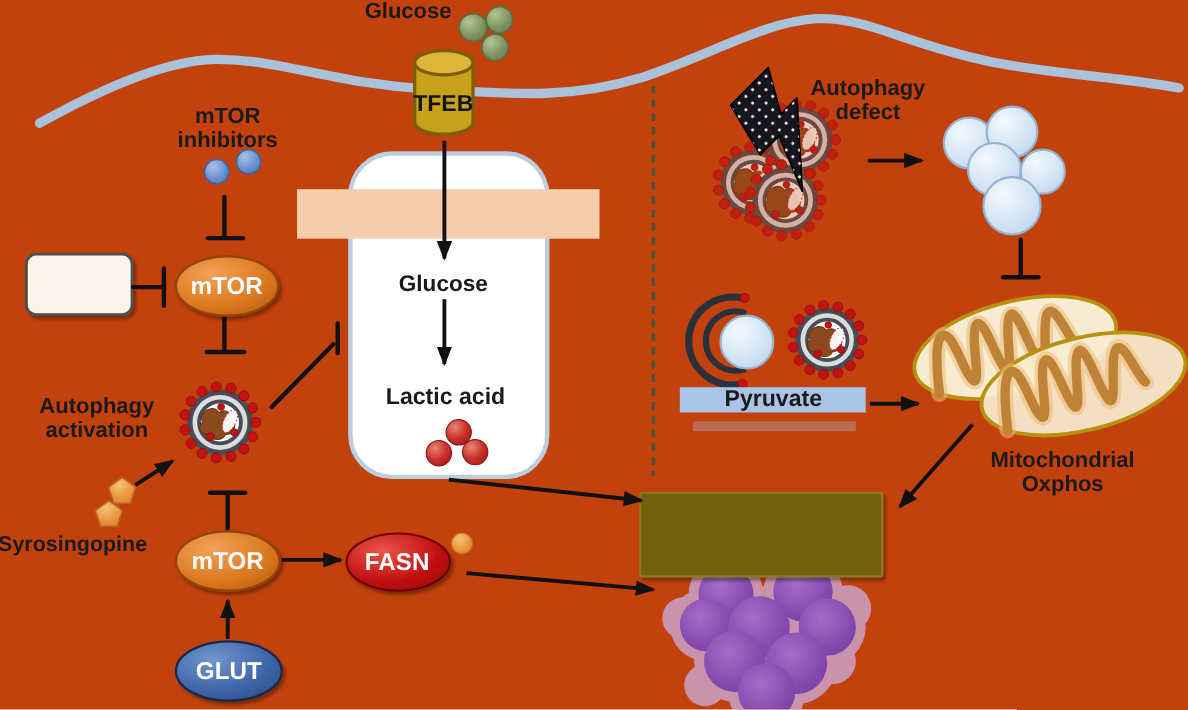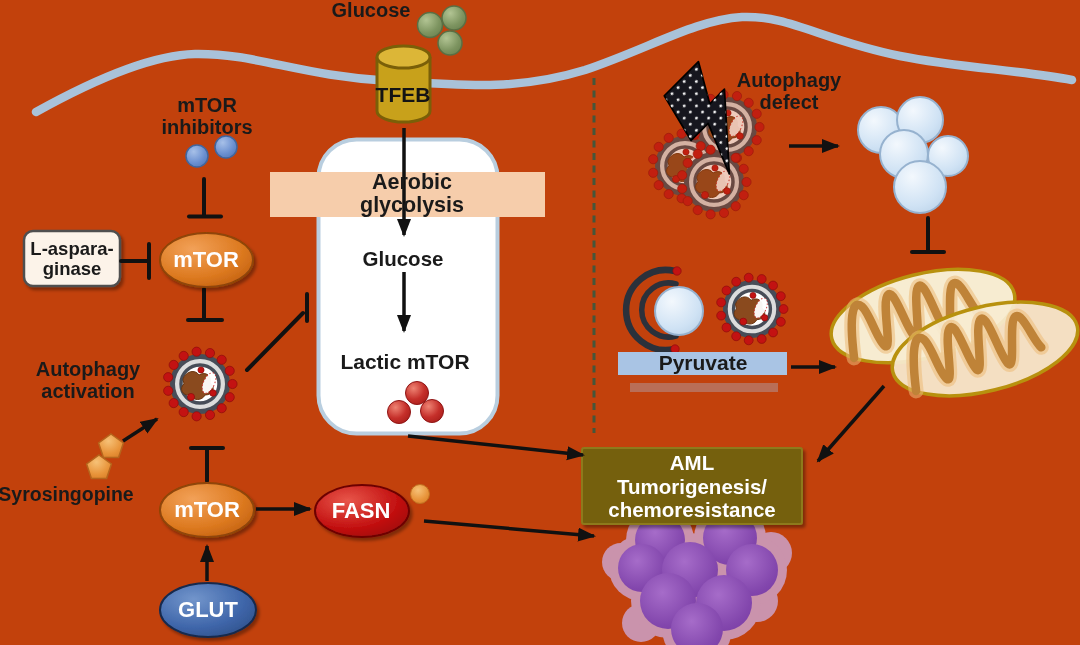--- a/index.html
+++ b/index.html
@@ -241,32 +241,27 @@
     <path d="M789,146 L838,146" marker-end="url(#ah)"></path>
     <path d="M791,367 L835,367" marker-end="url(#ah)"></path>
     <path d="M884,386 L818,461" marker-end="url(#ah)"></path>
   </g>
 </svg>
 
 <div class="lbl" style="left:371px;top:11px;font-size:20px">Glucose</div>
 <div class="lbl" style="left:403px;top:95px;font-size:21px;color:#141414">TFEB</div>
 <div class="lbl" style="left:207px;top:117px;font-size:20px">mTOR
 inhibitors</div>
-<div class="lbl" style="left:72px;top:259px;font-size:18.5px">L-aspara-
-ginase</div>
 <div class="lbl lbl-w" style="left:206px;top:260px;font-size:22px">mTOR</div>
-<div class="lbl" style="left:412px;top:194px;font-size:21.5px">Aerobic
-glycolysis</div>
 <div class="lbl" style="left:403px;top:259px;font-size:20.5px">Glucose</div>
-<div class="lbl" style="left:405px;top:362px;font-size:21px">Lactic mTOR</div>
+<div class="lbl" style="left:405px;top:362px;font-size:21px">Lactic acid</div>
 <div class="lbl" style="left:88px;top:381px;font-size:20px">Autophagy
 activation</div>
 <div class="lbl" style="left:66px;top:495px;font-size:19.5px">Syrosingopine</div>
 <div class="lbl lbl-w" style="left:207px;top:510px;font-size:22px">mTOR</div>
 <div class="lbl lbl-w" style="left:361px;top:511px;font-size:22px">FASN</div>
 <div class="lbl lbl-w" style="left:208px;top:610px;font-size:22px">GLUT</div>
 <div class="lbl" style="left:789px;top:92px;font-size:20px">Autophagy
 defect</div>
 <div class="lbl" style="left:703px;top:363px;font-size:21px">Pyruvate</div>
-<div class="lbl lbl-w" style="left:692px;top:486px;font-size:20.5px;line-height:1.15">AML
-Tumorigenesis/
-chemoresistance</div>
+<div class="lbl" style="left:966px;top:430px;font-size:20px">Mitochondrial
+Oxphos</div>
 </div>
 
 </body></html>

